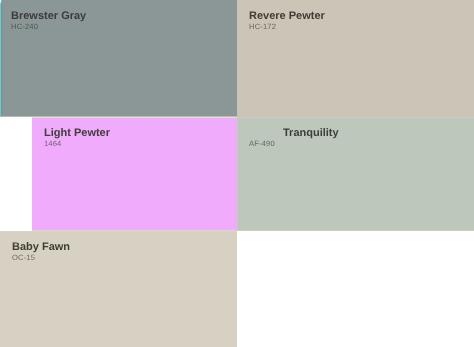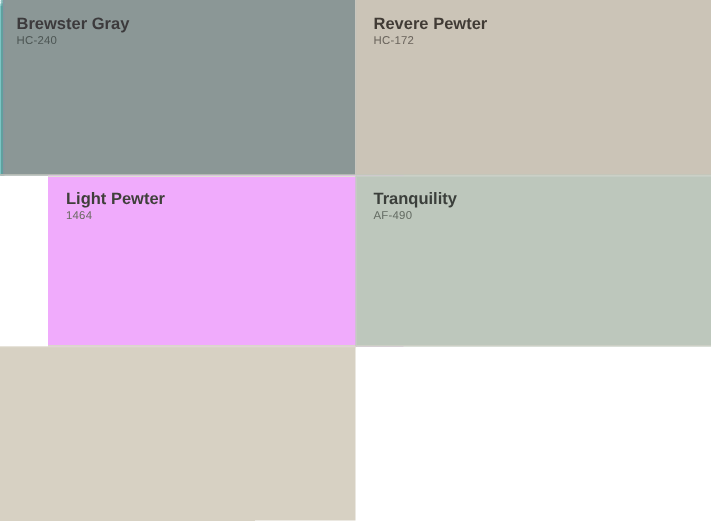--- a/index.html
+++ b/index.html
@@ -69,24 +69,28 @@
       <div class="name" style="color: rgb(63, 63, 58);">Light Pewter</div>
       <div class="code" style="color: rgb(106, 106, 98);">1464</div>
     </div>
     <div class="seam-bottom" style="background-color: rgb(218, 215, 202);"></div>
   </div>
 
   <div class="swatch" style="left: 237px; top: 117px; width: 237px; height: 114px; background-color: rgb(189, 199, 188);">
     <div class="seam-top" style="background-color: rgb(197, 205, 196);"></div>
     <div class="seam-left" style="background-color: rgb(196, 204, 194);"></div>
     <div class="label">
-      <div class="name" style="color: rgb(59, 63, 59);">Tranquility</div>
+      <div class="name" style="color: rgb(59, 63, 59); margin-left: 34px;">Tranquility</div>
       <div class="code" style="color: rgb(99, 107, 98);">AF-490</div>
     </div>
     <div class="seam-bottom" style="background-color: rgb(204, 207, 197);"></div>
   </div>
 
   <div class="swatch" style="left: 0px; top: 231px; width: 237px; height: 116px; background-color: rgb(215, 209, 195);">
     <div class="seam-top" style="background-color: rgb(217, 212, 198);"></div>
+    <div class="label">
+      <div class="name" style="color: rgb(65, 60, 52);">Baby Fawn</div>
+      <div class="code" style="color: rgb(107, 102, 92);">OC-15</div>
+    </div>
   </div>
 
 
 </div>
 
 </body></html>

